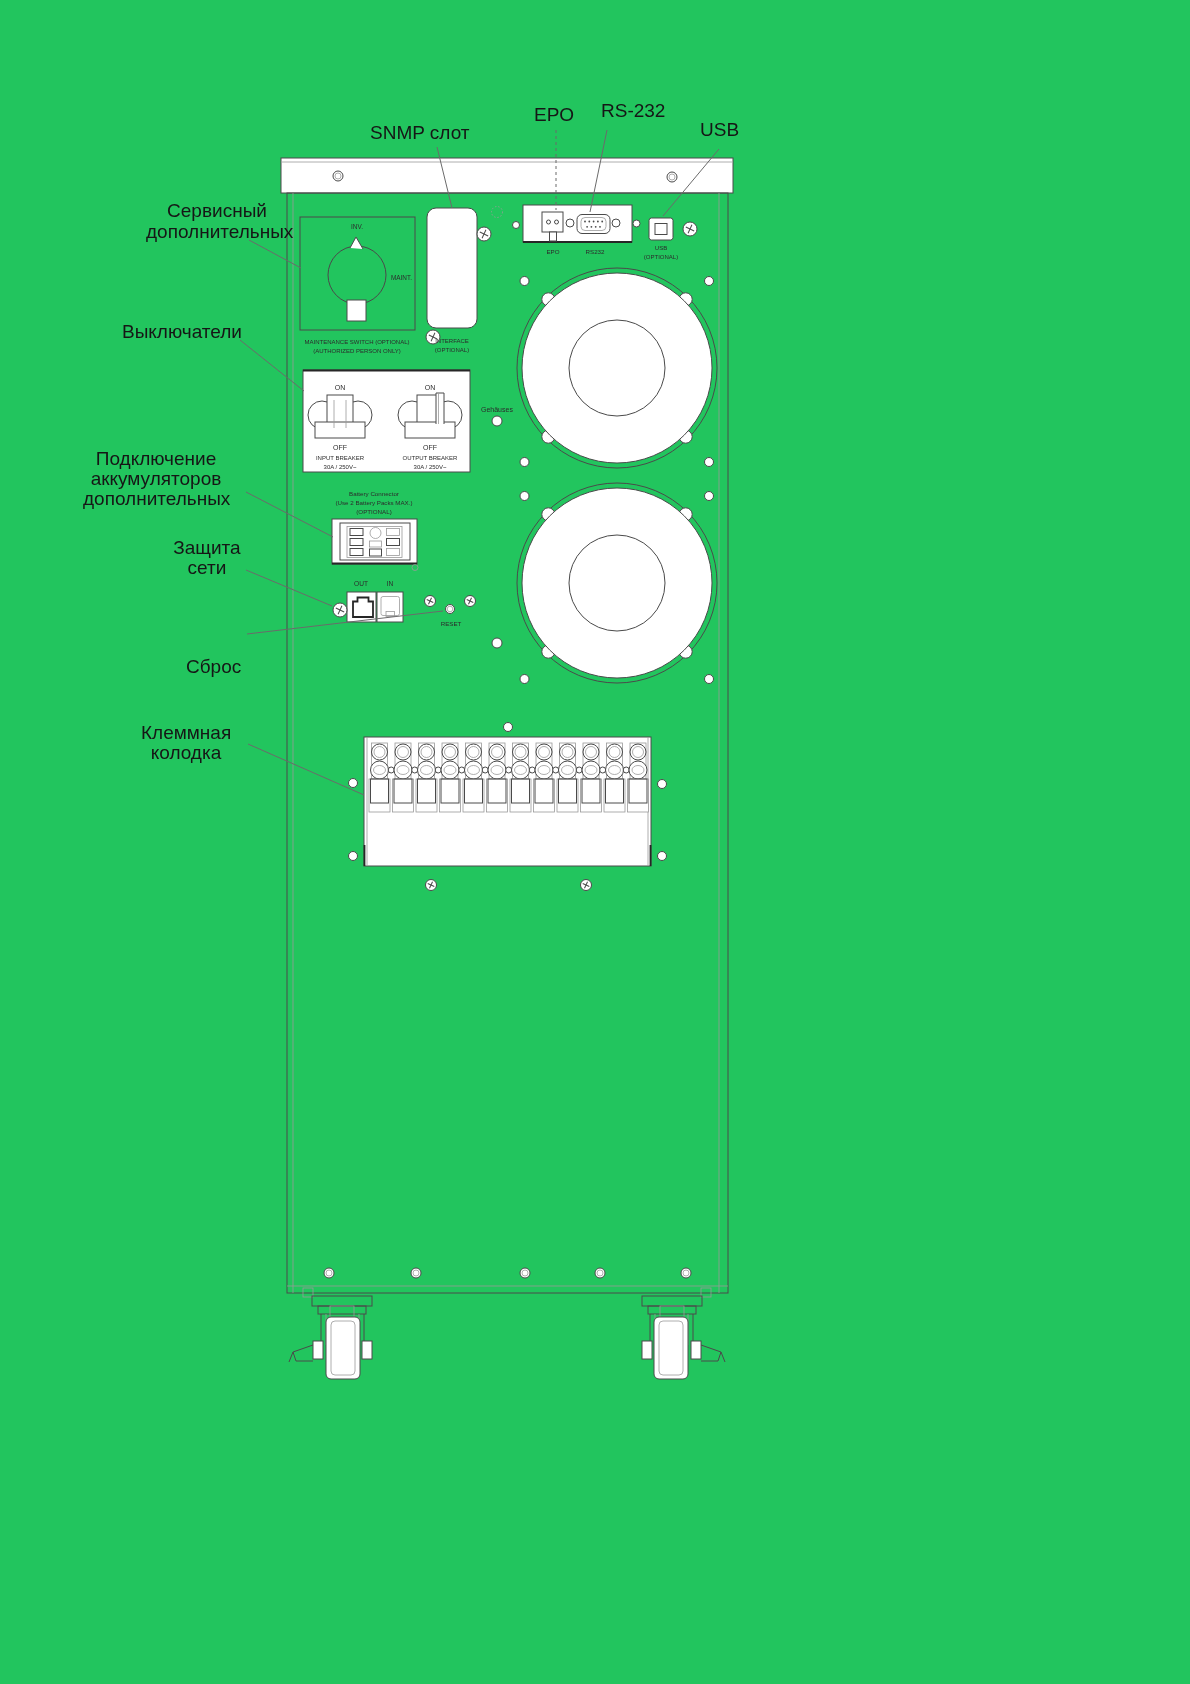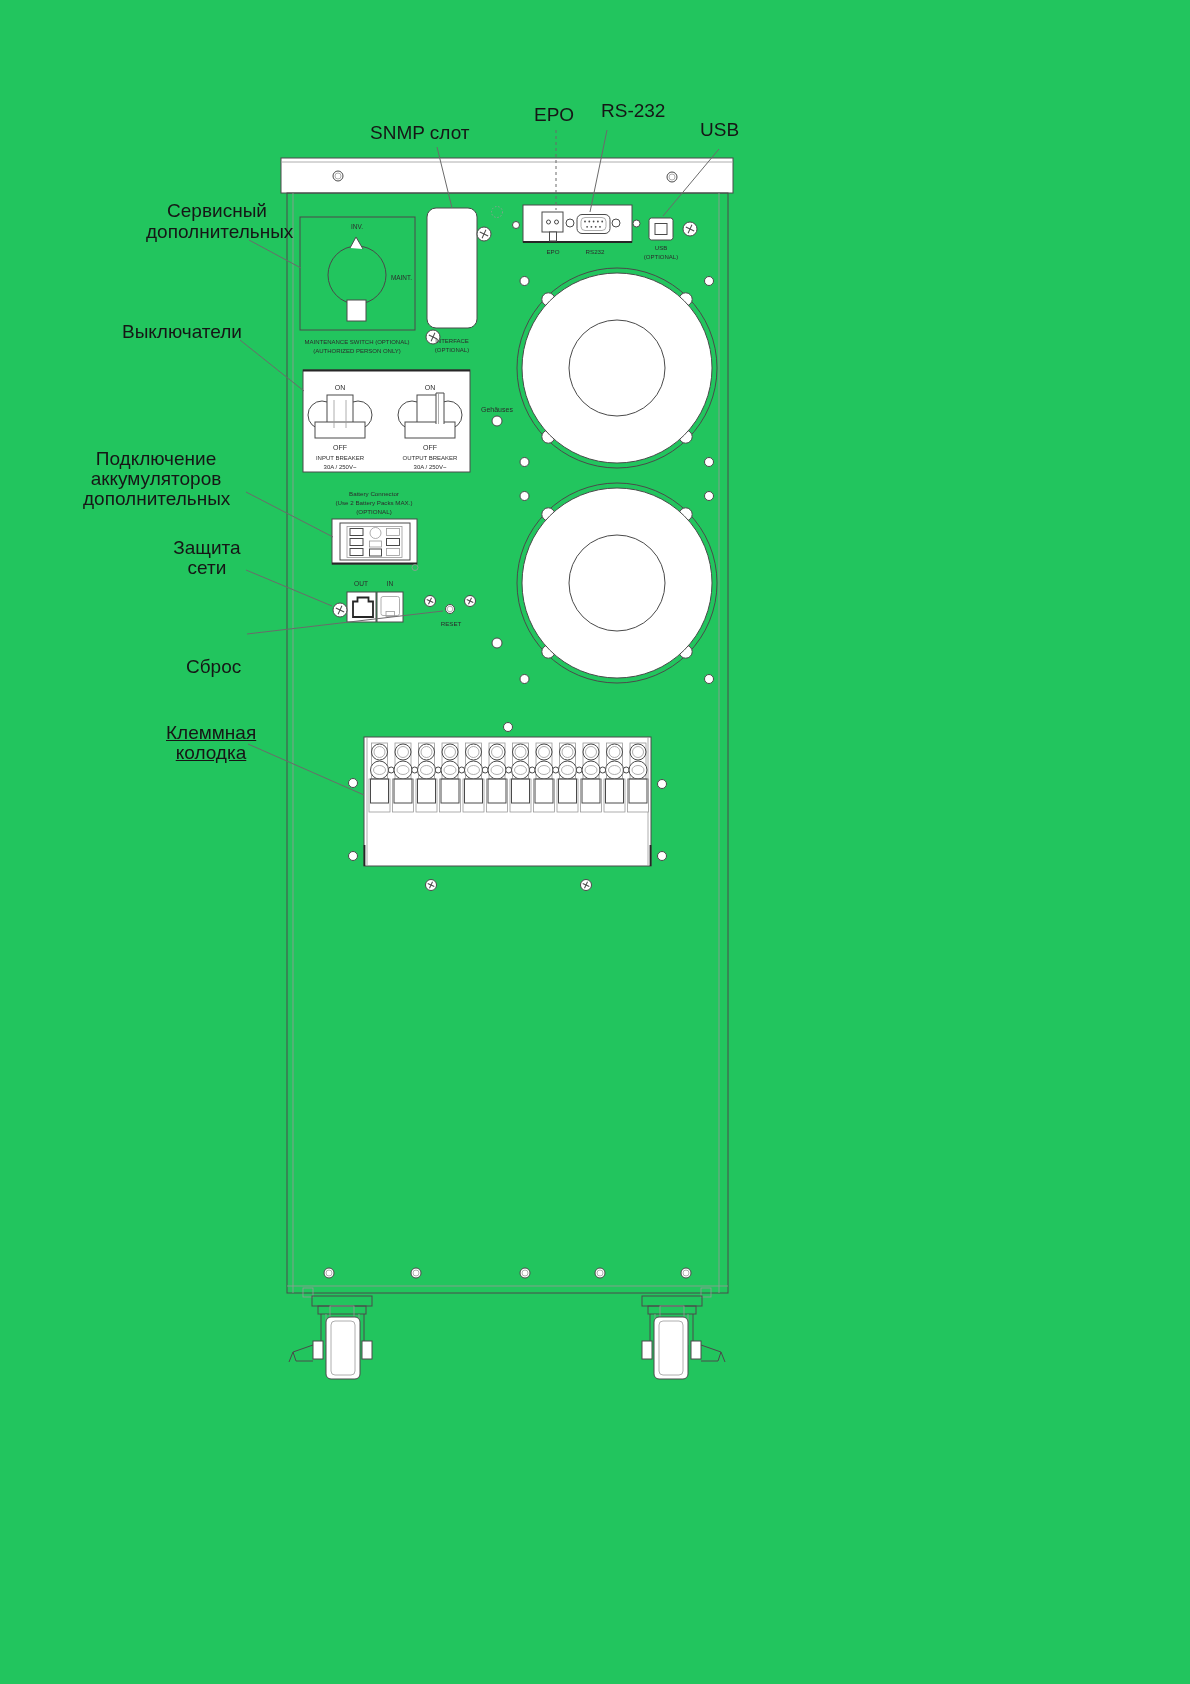--- a/index.html
+++ b/index.html
@@ -342,18 +342,18 @@
   <div>дополнительных</div>
 </div>
 
 <div class="callout center" style="left:169px;top:538px;width:76px;line-height:20px;">
   <div>Защита</div>
   <div>сети</div>
 </div>
 
 <div class="callout" style="left:186px;top:656px;">Сброс</div>
 
-<div class="callout center" style="left:166px;top:723px;width:90px;line-height:20px;text-decoration:underline;">
+<div class="callout center" style="left:141px;top:723px;width:90px;line-height:20px;">
   <div>Клеммная</div>
   <div>колодка</div>
 </div>
 
 </div>
 
 </body></html>

